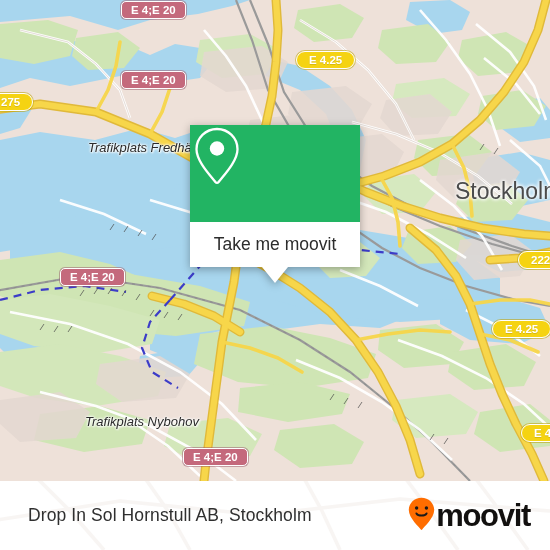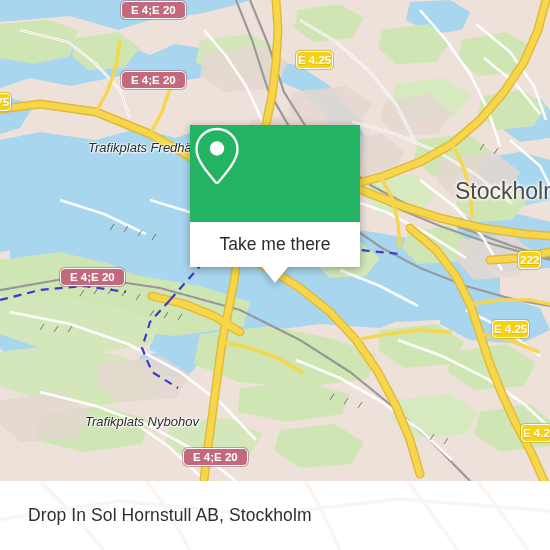--- a/index.html
+++ b/index.html
@@ -66,22 +66,22 @@
   .maplbl{position:absolute;font-style:italic;font-size:13px;color:#2b2b2b;white-space:nowrap;
     text-shadow:0 0 3px #fff,0 0 3px #fff,0 0 2px #fff,1px 1px 2px #fff;}
   .citylbl{position:absolute;font-size:23px;color:#4b4b4b;white-space:nowrap;
     text-shadow:0 0 4px #fff,0 0 4px #fff,0 0 3px #fff;}
 
   
   .shield{position:absolute;display:flex;align-items:center;justify-content:center;
     font-size:11.5px;font-weight:bold;white-space:nowrap;box-sizing:border-box;}
   .shield.eu{background:#c4697c;color:#fff;border:1.5px solid #fff;border-radius:5px;
     padding:1px 9px;height:18px;box-shadow:0 0 0 1px rgba(150,90,105,.5);}
-  .shield.ye{background:#f5d312;color:#fff;border:1.5px solid #fff;border-radius:4px;
-    padding:1px 1px;height:18px;text-shadow:0 1px 0 rgba(0,0,0,.12);
+  .shield.ye{background:#f5d312;color:#fff;border:1.5px solid #fff;border-radius:9px;
+    padding:1px 12px;height:18px;text-shadow:0 1px 0 rgba(0,0,0,.12);
     box-shadow:0 0 0 1px rgba(190,165,20,.6);}
 </style>
 </head>
 <body>
 
 <div id="app">
 
   <div class="map">
     <svg width="550" height="481" viewBox="0 0 550 481">
       <defs>
@@ -270,34 +270,45 @@
 
     <div class="card">
       <div class="card-head">
         <span>
           <svg width="54" height="62" viewBox="0 0 54 62" fill="none">
             <path d="M27 4 C15.5 4 6.5 13 6.5 24.2 C6.5 36 20 50 25.6 57.2 C26.3 58.1 27.7 58.1 28.4 57.2 C34 50 47.5 36 47.5 24.2 C47.5 13 38.5 4 27 4 Z" stroke="#ffffff" stroke-width="2.3" fill="none"></path>
             <circle cx="27" cy="23.5" r="7.2" fill="#ffffff"></circle>
           </svg>
         </span>
       </div>
-      <div class="card-foot">Take me there</div>
+      <div class="card-foot">Take me moovit</div>
       <div class="card-tail"></div>
     </div>
 
   </div>
 
   <div class="footer">
     <svg class="footer-ghost" width="550" height="69" viewBox="0 0 550 69">
       <rect x="0" y="0" width="550" height="69" fill="#ffffff"></rect>
       <g stroke="#f2ece8" stroke-width="3.5" fill="none">
         <path d="M30 -10 L70 30 L104 69"></path>
         <path d="M140 -10 L168 30 L190 69"></path>
         <path d="M300 -10 L322 30 L340 69"></path>
         <path d="M400 -10 L430 30 L458 69"></path>
         <path d="M470 -10 L500 30 L528 69"></path>
         <path d="M-10 40 L120 20 L260 34 L400 18 L550 30"></path>
       </g>
     </svg>
     <div class="footer-title">Drop In Sol Hornstull AB, Stockholm</div>
+    <div class="brand">
+      <span>
+        <svg width="27" height="34" viewBox="0 0 27 34">
+          <path d="M13.5 0.8 C6.4 0.8 0.8 6.3 0.8 13 C0.8 21.2 11.3 30 12.8 32.6 C13.1 33.2 13.9 33.2 14.2 32.6 C15.7 30 26.2 21.2 26.2 13 C26.2 6.3 20.6 0.8 13.5 0.8 Z" fill="#ff6d00"></path>
+          <circle cx="8.6" cy="11" r="1.7" fill="#1a1a1a"></circle>
+          <circle cx="18.4" cy="11" r="1.7" fill="#1a1a1a"></circle>
+          <path d="M8.4 16.4 C10.2 19.3 16.8 19.3 18.6 16.4" stroke="#1a1a1a" stroke-width="1.9" fill="none" stroke-linecap="round"></path>
+        </svg>
+      </span>
+      <span class="brand-word">moovit</span>
+    </div>
   </div>
 
 </div>
 
 </body></html>

